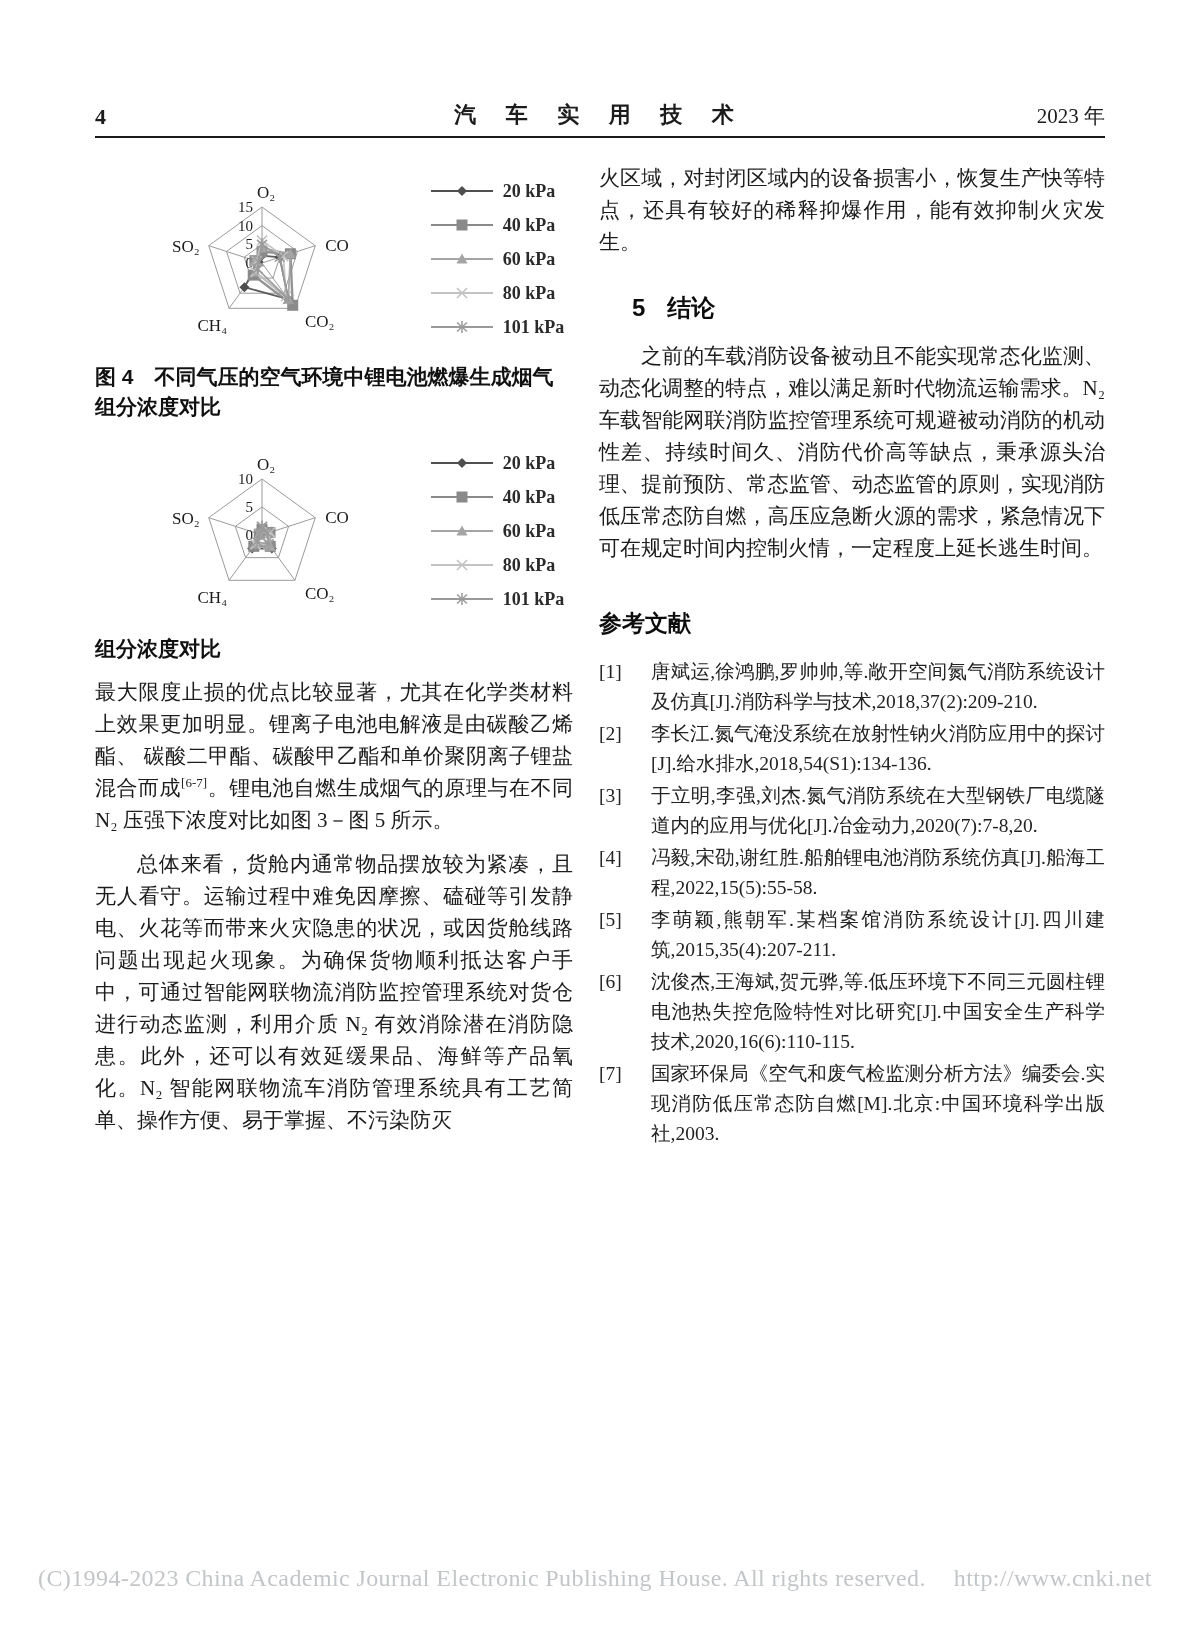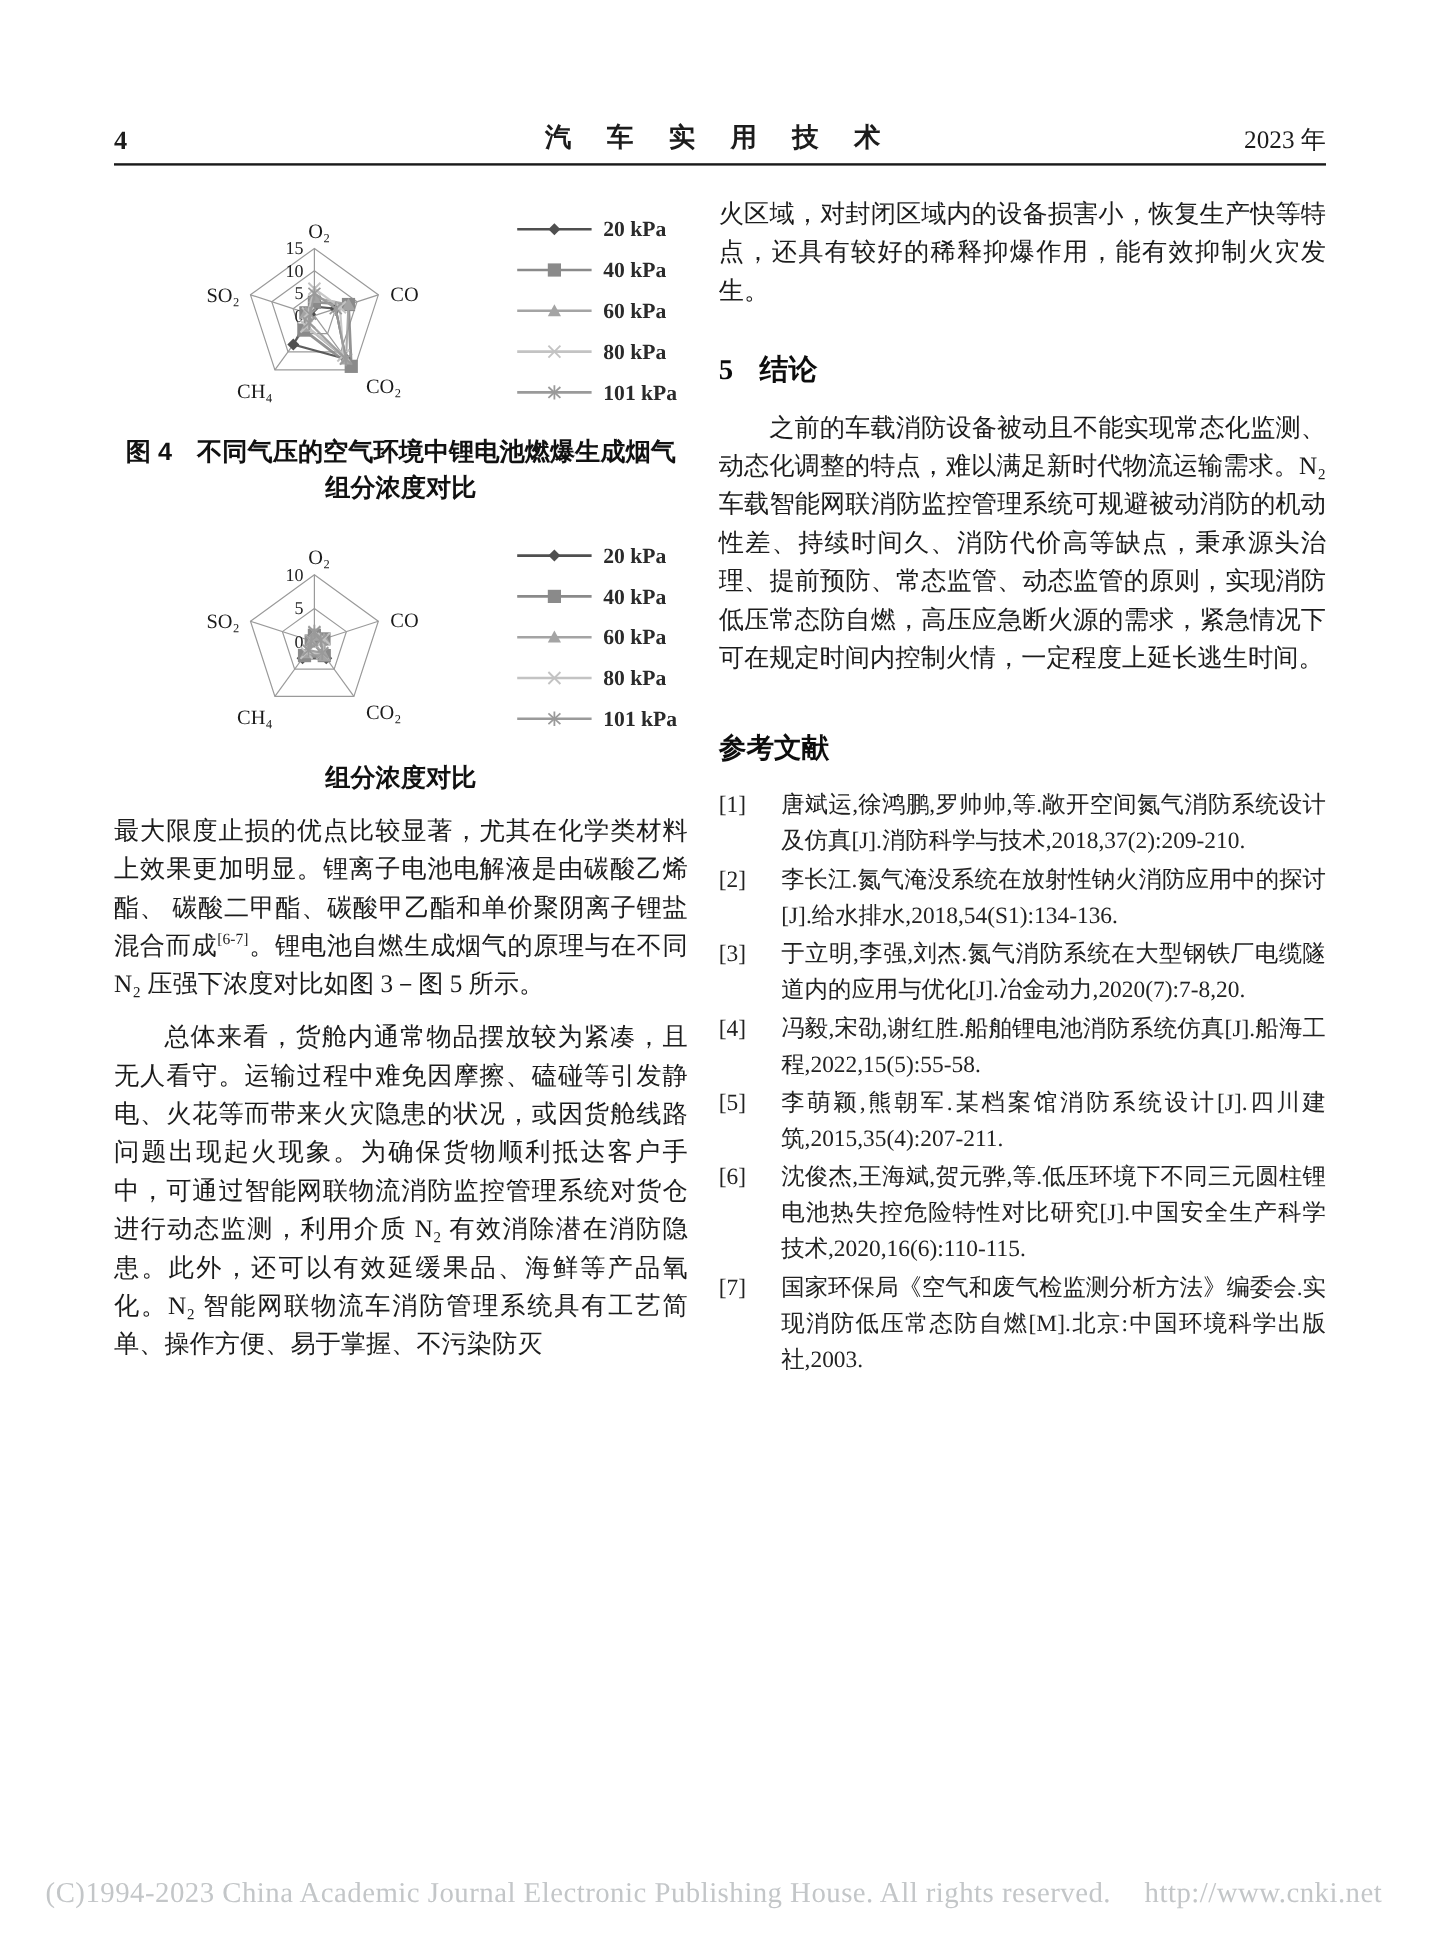--- a/index.html
+++ b/index.html
@@ -26,30 +26,30 @@
   .columns { display: flex; gap: 26px; margin-top: 24px; }
   .col-left  { width: 478px; }
   .col-right { width: 506px; }
 
   
   figure { margin-top: 4px; }
   .chart-row { display: flex; align-items: center; justify-content: center; gap: 26px; }
   .radar-svg { display: block; }
   .legend { display: flex; flex-direction: column; gap: 13px; font-weight: bold; }
   .legend-item { display: flex; align-items: center; gap: 9px; font-size: 18px; color: #2a2a2a; }
-  figcaption { margin-top: 10px; text-align: center; font-family: "Liberation Sans", sans-serif;
+  figcaption { margin-top: 10px; text-align: left; font-family: "Liberation Sans", sans-serif;
                font-weight: bold; font-size: 21px; line-height: 30px; color: #111; }
 
   
   .body-para { font-size: 21px; line-height: 32px; text-align: justify; text-justify: inter-ideograph; margin-top: 12px; }
   .indent { text-indent: 2em; }
   sup.ref-sup { font-size: 13px; vertical-align: super; line-height: 0; }
 
-  .section-heading { font-family: Liberation Serif, serif; font-weight: bold;
-                     font-size: 24px; color: #0d0d0d; margin-top: 34px; margin-bottom: 16px; }
+  .section-heading { font-family: Liberation Sans, sans-serif; font-weight: bold;
+                     font-size: 24px; color: #0d0d0d; margin-top: 34px; margin-bottom: 16px; margin-left: 33px; }
   .section-heading .sec-no { margin-right: 22px; }
   .refs-heading { font-family: "Liberation Sans", sans-serif; font-weight: bold;
                   font-size: 23px; color: #0d0d0d; margin-top: 44px; margin-bottom: 18px; }
 
   
   .ref-list { list-style: none; }
   .ref-item { display: flex; font-size: 19.5px; line-height: 30px; margin-bottom: 2px; color: #222; }
   .ref-num { width: 52px; flex: 0 0 52px; }
   .ref-text { flex: 1; text-align: justify; text-justify: inter-ideograph; }
 

